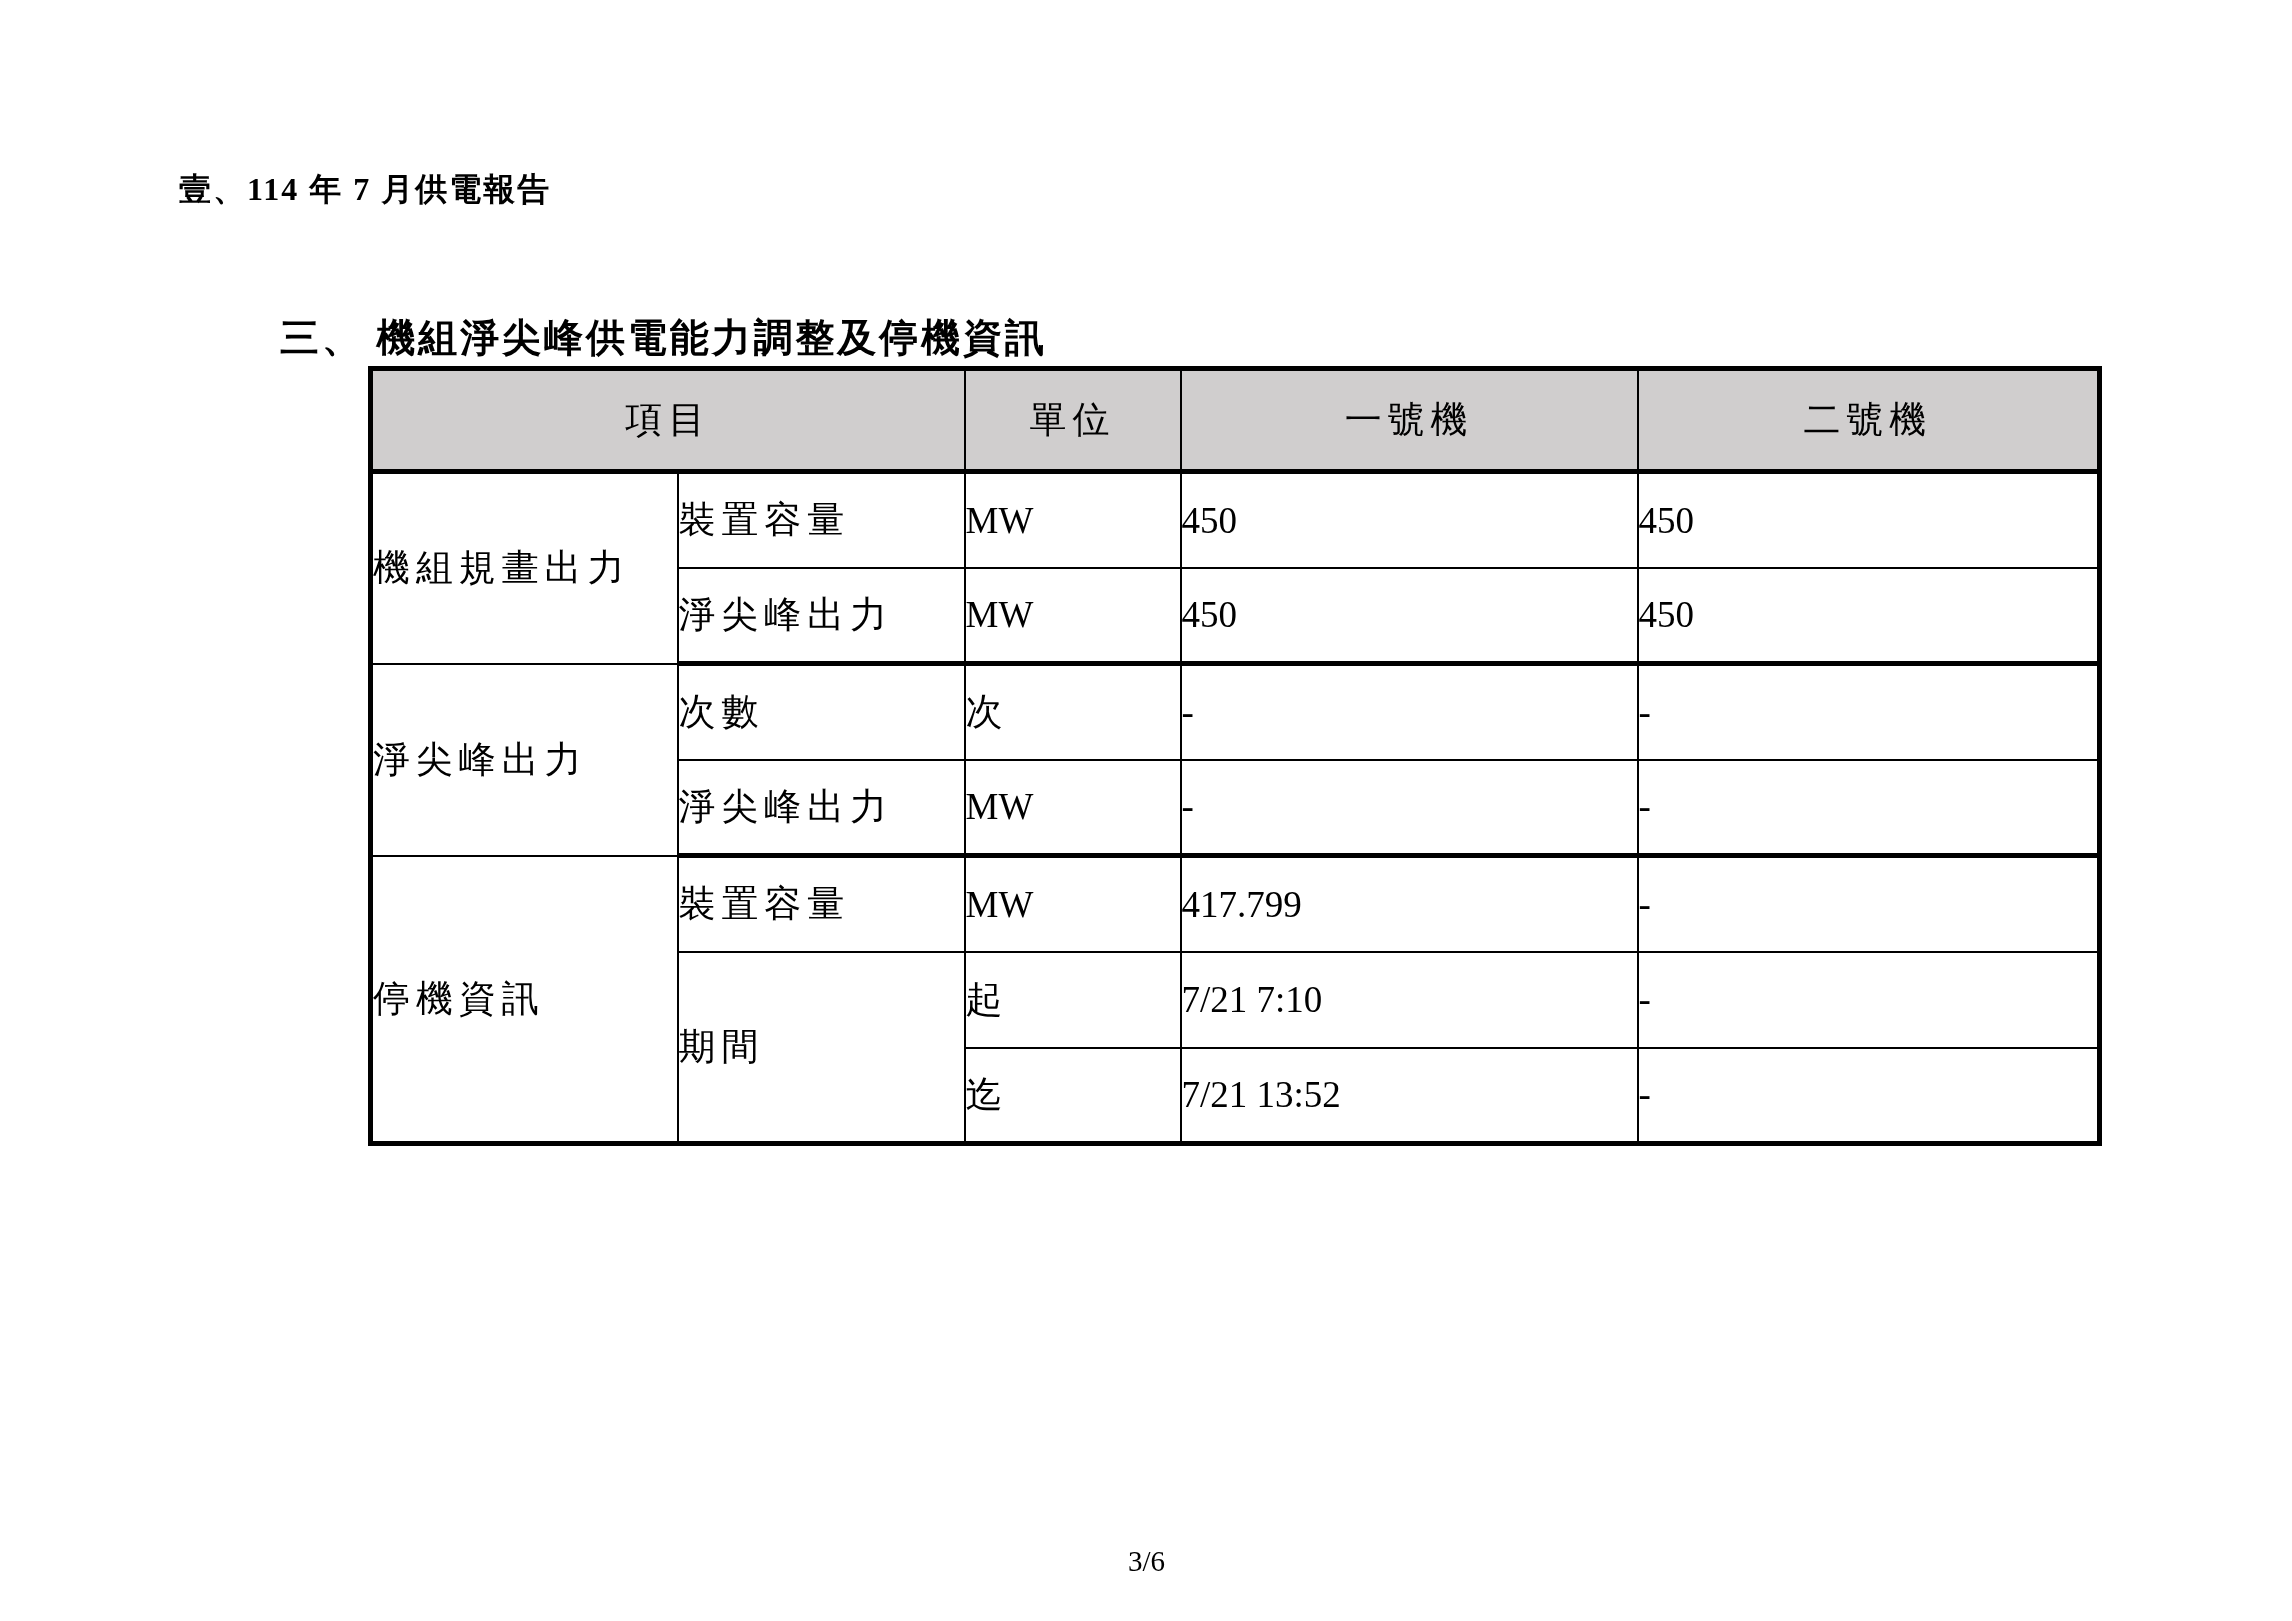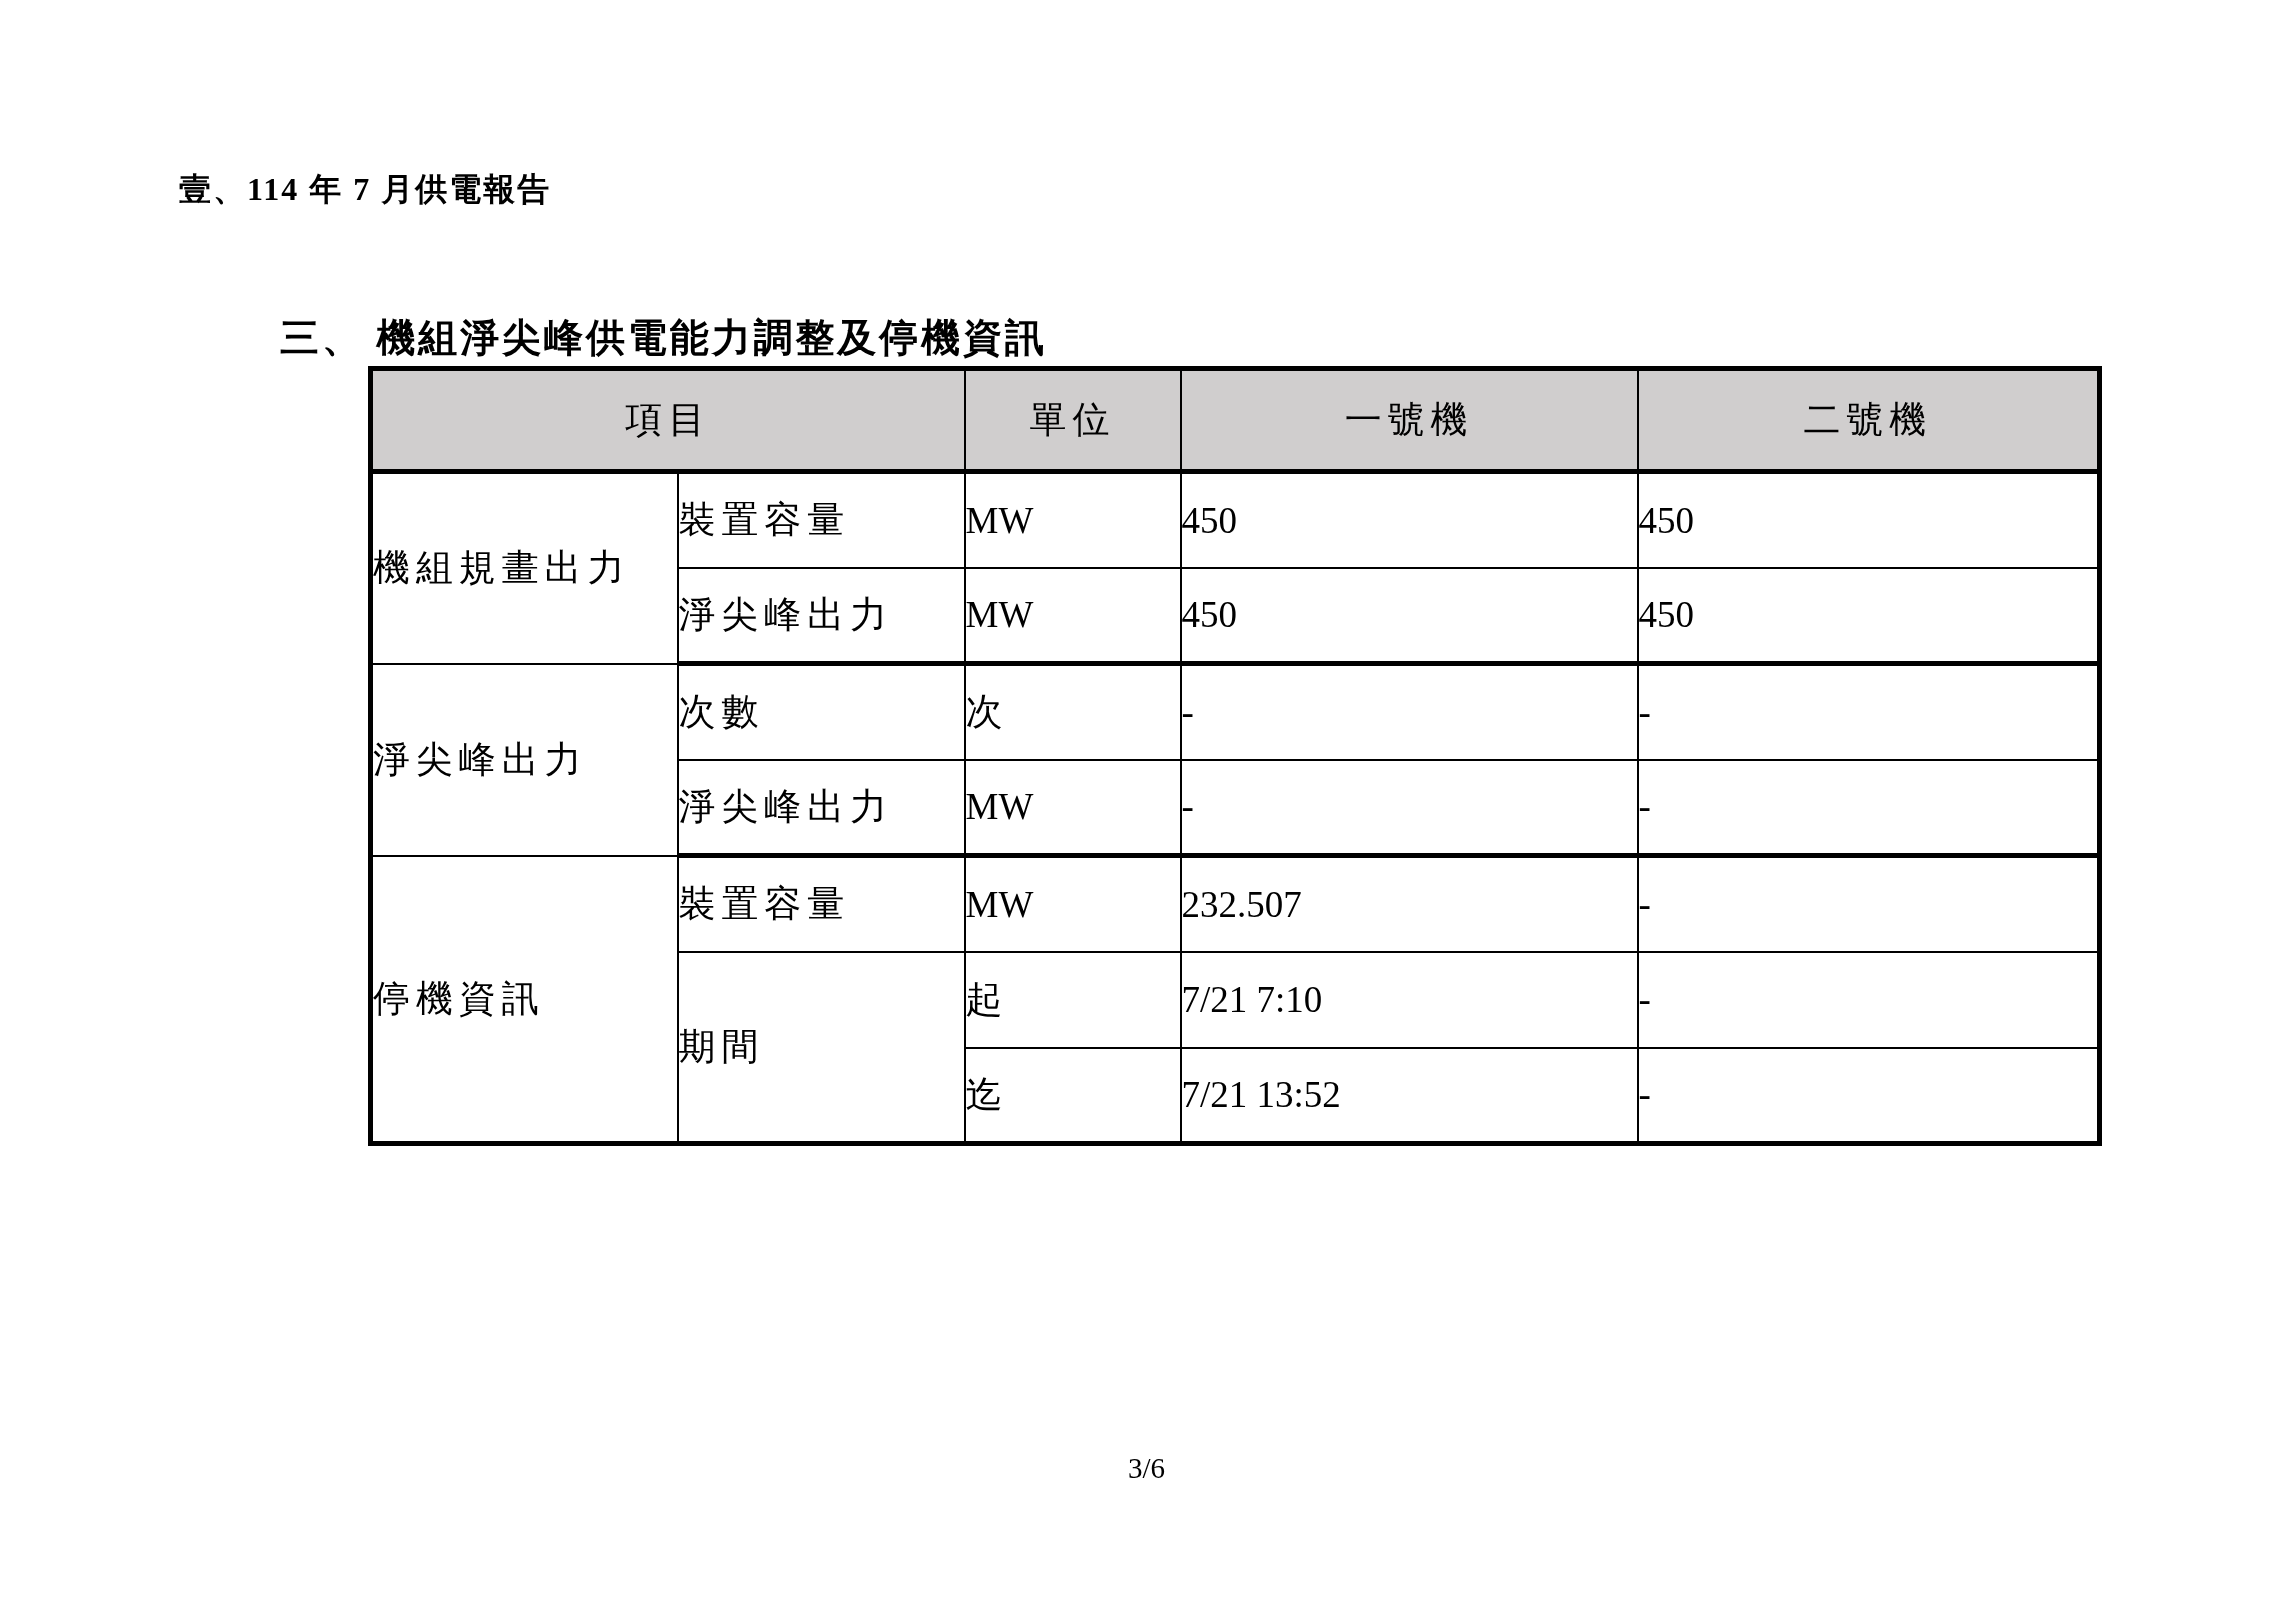--- a/index.html
+++ b/index.html
@@ -55,21 +55,21 @@
   .report-table thead th {
     background: var(--header-bg);
     height: 98px;
     border-bottom: 5.9px solid var(--border);
   }
   .report-table tbody tr { height: 96px; }
   .report-table tr.group-end td { border-bottom: 5.9px solid var(--border); }
   .zh { letter-spacing: 5.9px; }
   .page-num {
     position: absolute;
-    left: 0; top: 1454px;
+    left: 0; top: 1547px;
     width: 100%;
     text-align: center;
     font-size: 29px;
     line-height: 1;
   }
 </style>
 </head>
 <body>
 
 <div class="doc-title">壹、114 年 7 月供電報告</div>
@@ -116,21 +116,21 @@
     <tr class="group-end">
       <td class="zh">淨尖峰出力</td>
       <td>MW</td>
       <td>-</td>
       <td>-</td>
     </tr>
     <tr>
       <td rowspan="3" class="zh">停機資訊</td>
       <td class="zh">裝置容量</td>
       <td>MW</td>
-      <td>232.507</td>
+      <td>417.799</td>
       <td>-</td>
     </tr>
     <tr>
       <td rowspan="2" class="zh">期間</td>
       <td class="zh">起</td>
       <td>7/21 7:10</td>
       <td>-</td>
     </tr>
     <tr>
       <td class="zh">迄</td>

